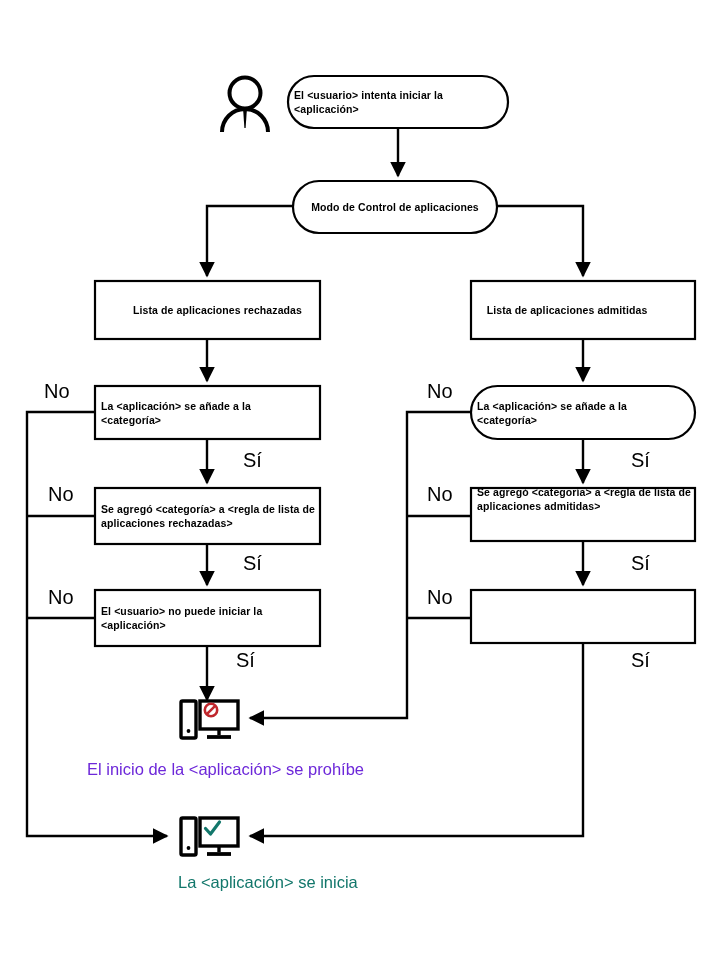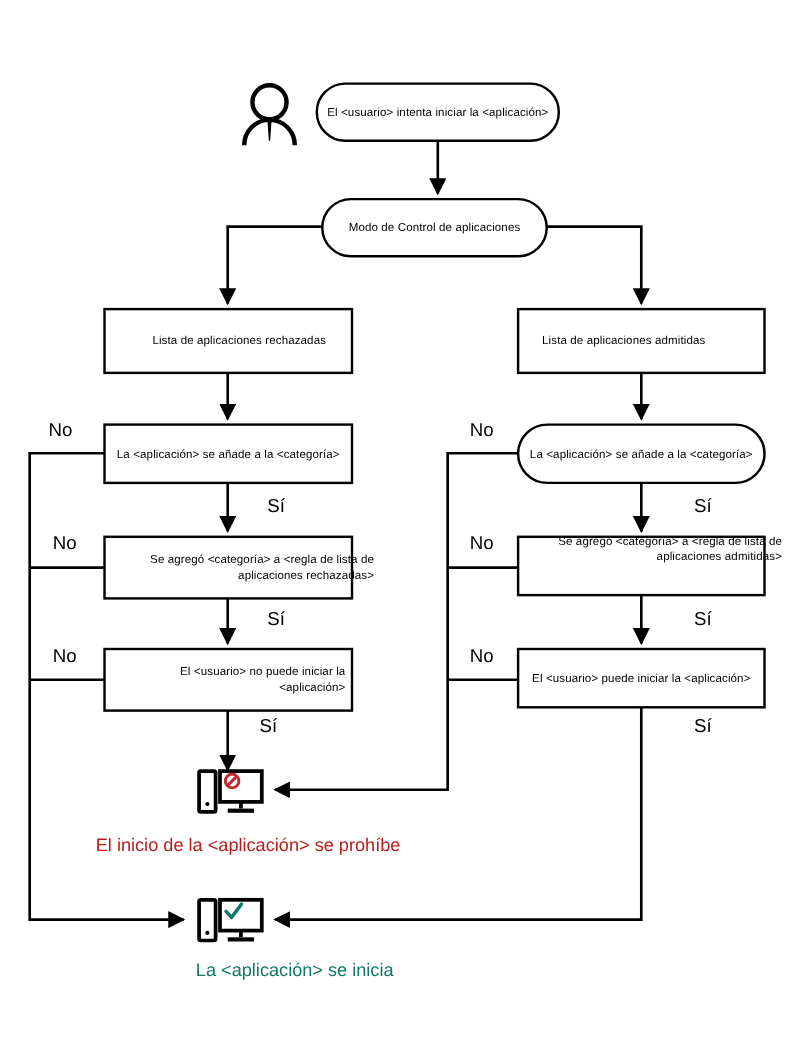--- a/index.html
+++ b/index.html
@@ -24,43 +24,44 @@
     left: 0;
     top: 0;
     width: 720px;
     height: 960px;
   }
   .node-text {
     position: absolute;
     display: flex;
     align-items: center;
     justify-content: center;
-    text-align: right;
+    text-align: left;
     color: #000000;
     font-size: 10.5px;
     line-height: 14px;
     letter-spacing: 0.1px;
     pointer-events: none;
     padding: 0 6px;
     box-sizing: border-box;
+    font-weight: bold;
   }
   .edge-label {
     position: absolute;
     color: #000000;
-    font-size: 17px;
+    font-size: 20px;
     line-height: 20px;
     white-space: nowrap;
   }
   .outcome-label {
     position: absolute;
     font-size: 16.5px;
     line-height: 20px;
     white-space: nowrap;
   }
-  .outcome-deny { color: #b91c1c; }
+  .outcome-deny { color: #6d28d9; }
   .outcome-allow { color: #12776b; margin-left: 48px; }
 </style>
 </head>
 <body>
 
 <div id="canvas">
 
   <svg class="layer" viewBox="0 0 720 960" xmlns="http://www.w3.org/2000/svg">
     <defs>
       <marker id="arrow" viewBox="0 0 10 10" refX="9" refY="5" markerWidth="6.5" markerHeight="6.5" orient="auto-start-reverse">
@@ -158,21 +159,20 @@
   <div class="node-text" style="left:95px; top:386px; width:225px; height:53px;">La &lt;aplicación&gt; se añade a la &lt;categoría&gt;</div>
 
   <div class="node-text" style="left:471px; top:386px; width:224px; height:53px;">La &lt;aplicación&gt; se añade a la &lt;categoría&gt;</div>
 
   <div class="node-text" style="left:95px; top:488px; width:251px; height:56px;">Se agregó &lt;categoría&gt; a &lt;regla de lista de aplicaciones rechazadas&gt;</div>
 
   <div class="node-text" style="left:471px; top:472px; width:246px; height:53px;">Se agregó &lt;categoría&gt; a &lt;regla de lista de aplicaciones admitidas&gt;</div>
 
   <div class="node-text" style="left:95px; top:590px; width:225px; height:56px;">El &lt;usuario&gt; no puede iniciar la &lt;aplicación&gt;</div>
 
-  <div class="node-text" style="left:471px; top:590px; width:224px; height:53px;">El &lt;usuario&gt; puede iniciar la &lt;aplicación&gt;</div>
 
   <div class="edge-label" style="left:44px; top:381px;">No</div>
   <div class="edge-label" style="left:48px; top:484px;">No</div>
   <div class="edge-label" style="left:48px; top:587px;">No</div>
 
   <div class="edge-label" style="left:243px; top:450px;">Sí</div>
   <div class="edge-label" style="left:243px; top:553px;">Sí</div>
   <div class="edge-label" style="left:236px; top:650px;">Sí</div>
 
   <div class="edge-label" style="left:427px; top:381px;">No</div>

